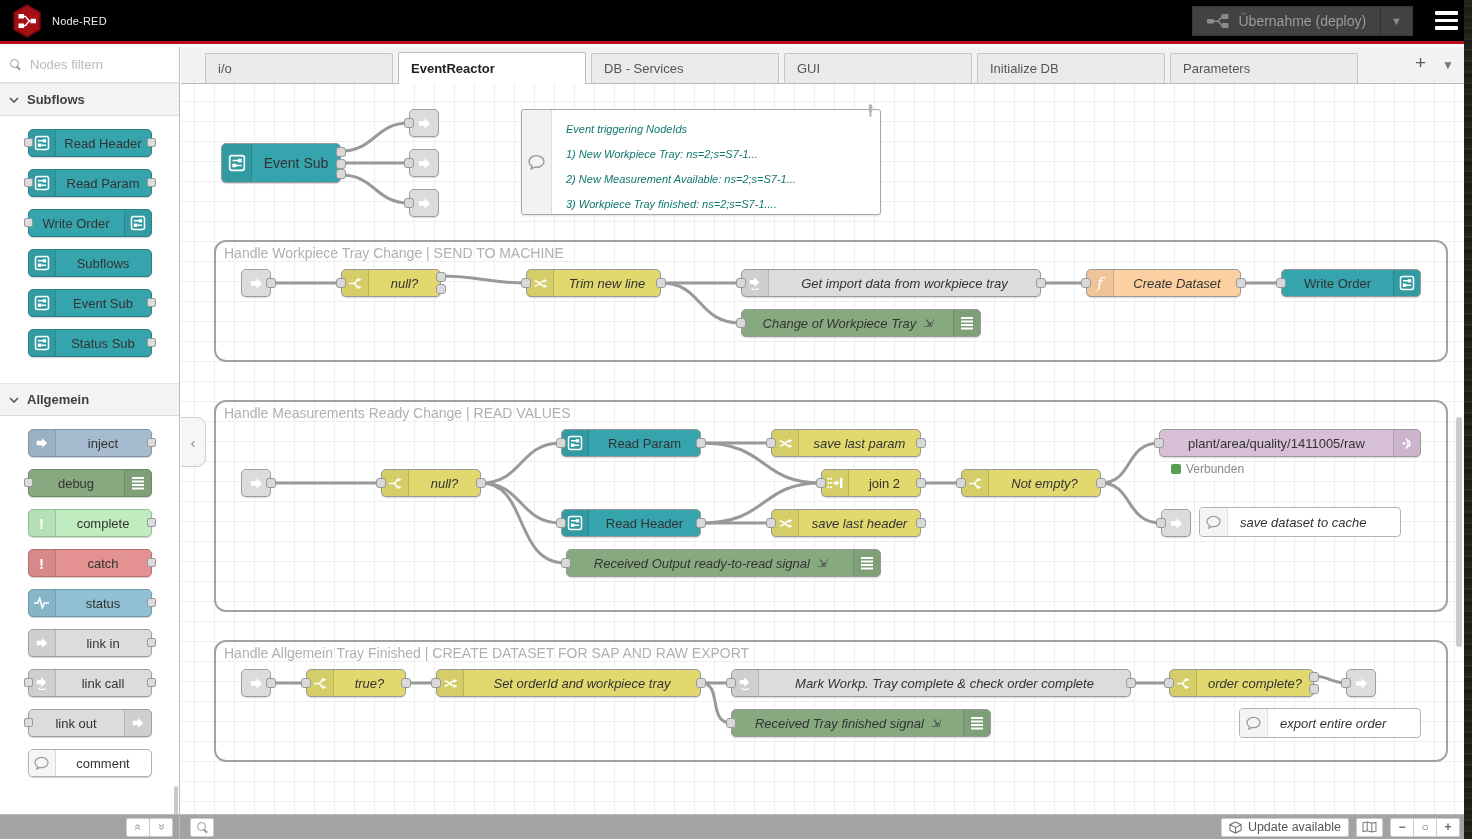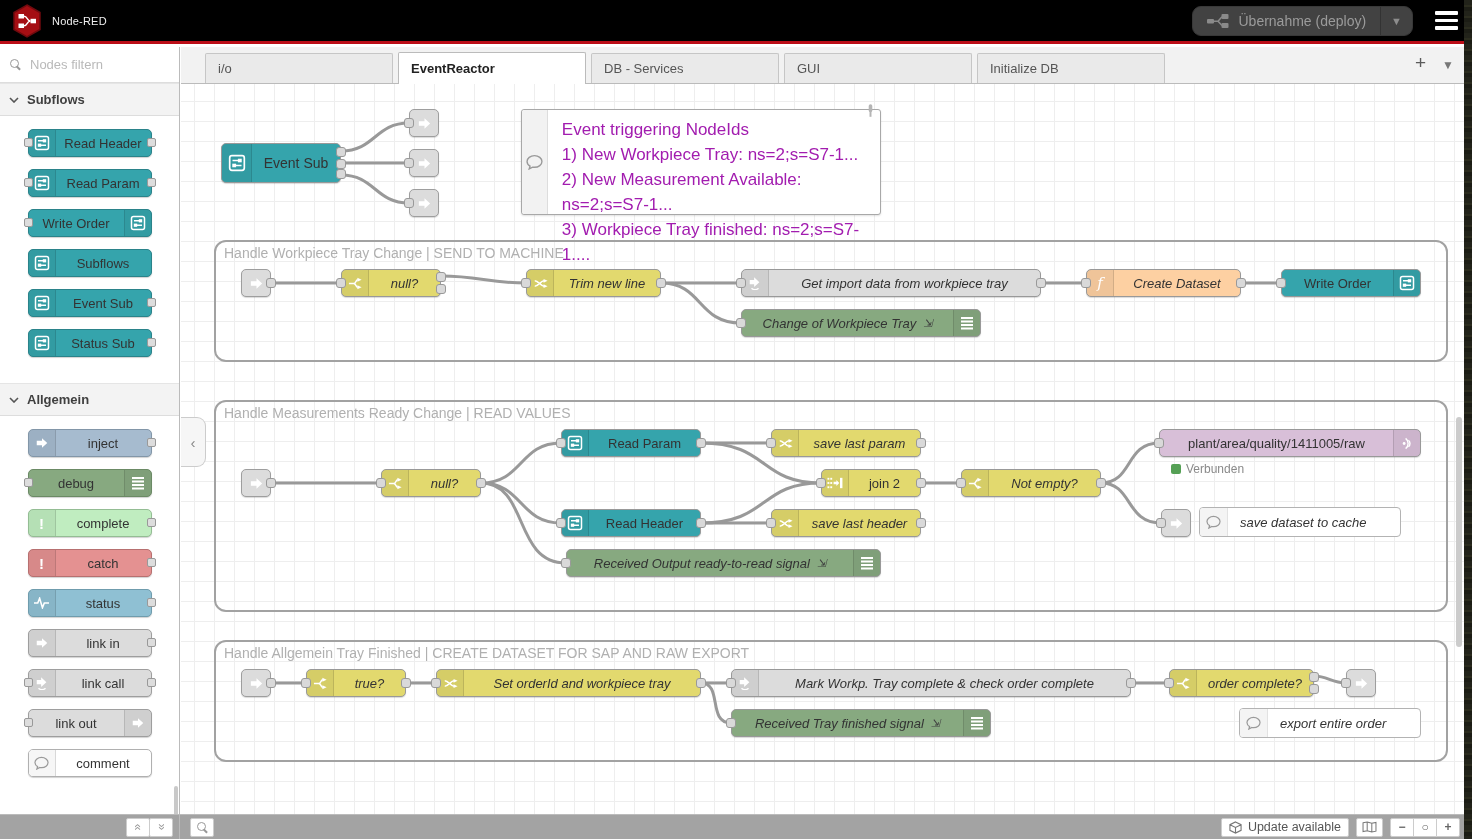--- a/index.html
+++ b/index.html
@@ -17,21 +17,21 @@
     background:var(--header-bg,#000);
     border-bottom:3px solid var(--accent-red,#bb0d17);
     display:flex; align-items:center; justify-content:space-between;
     padding:0 14px 0 12px; z-index:40;
   }
   .brand { display:flex; align-items:center; gap:10px; }
   .brand-title { color:#eee; font-size:11px; letter-spacing:.2px; }
   .header-right { display:flex; align-items:center; gap:22px; }
   .deploy-btn {
     display:flex; align-items:stretch; background:#424242; border:1px solid #383838;
-    border-radius:9px; height:30px; color:#9b9b9b; font-size:14px; overflow:hidden;
+    border-radius:0; height:30px; color:#9b9b9b; font-size:14px; overflow:hidden;
   }
   .deploy-main { display:flex; align-items:center; gap:9px; padding:0 14px; }
   .deploy-caret { display:flex; align-items:center; padding:0 10px; border-left:1px solid #333; color:#8d8d8d; font-size:11px; }
   .hamburger { display:flex; flex-direction:column; gap:4px; cursor:pointer; }
   .hamburger span { display:block; width:23px; height:3.5px; background:#fff; border-radius:1px; }
 
   
   .edge-strip {
     position:absolute; top:0; right:0; width:8px; height:100%; z-index:60;
     background:repeating-linear-gradient(180deg,#22231a 0 5px,#2b2c1e 5px 7px,#1c1d15 7px 11px);
@@ -152,21 +152,21 @@
     display:flex; align-items:stretch; font-size:13px; color:#333; cursor:move;
   }
   .comment-node .cic { width:28px; background:#f4f4f4; border-right:1px solid #e2e2e2; border-radius:3px 0 0 3px; display:flex; align-items:center; justify-content:center; }
   .comment-node .lbl { display:flex; align-items:center; padding:0 12px; white-space:nowrap; }
 
   .infobox {
     position:absolute; background:#fff; border:1px solid #a8a8a8; border-radius:3px;
     display:flex; align-items:stretch; box-shadow:0 1px 2px rgba(0,0,0,.12);
   }
   .infobox .strip { width:30px; background:#f2f2f2; border-right:1px solid #ddd; border-radius:3px 0 0 3px; display:flex; align-items:center; justify-content:center; }
-  .infobox .body { padding:7px 14px 8px; font-size:17px; color:#a21caf; line-height:25px; }
+  .infobox .body { padding:7px 14px 8px; font-size:11px; font-style:italic; color:#0f766e; line-height:25px; }
   .pin { position:absolute; top:-7px; right:5px; }
 
   .palette-toggle {
     position:absolute; left:0; top:333px; width:25px; height:50px; background:#f6f6f6;
     border:1px solid #ccc; border-left:none; border-radius:0 9px 9px 0;
     display:flex; align-items:center; justify-content:center; color:#888; font-size:15px; cursor:pointer; z-index:5;
   }
   .vscroll { position:absolute; right:2px; top:333px; width:6px; height:230px; background:#ccc; border-radius:3px; }
 
   
@@ -423,20 +423,23 @@
           <span>EventReactor</span>
         </div>
       <div class="tab">
           <span>DB - Services</span>
         </div>
       <div class="tab">
           <span>GUI</span>
         </div>
       <div class="tab">
           <span>Initialize DB</span>
+        </div>
+      <div class="tab">
+          <span>Parameters</span>
         </div>
       <div class="tab-actions">
         <span class="tbtn">+</span>
         <span class="tbtn caret">▼</span>
       </div>
     </div>
 
     <div class="canvas">
 
       <svg class="wires" width="1284" height="729">

